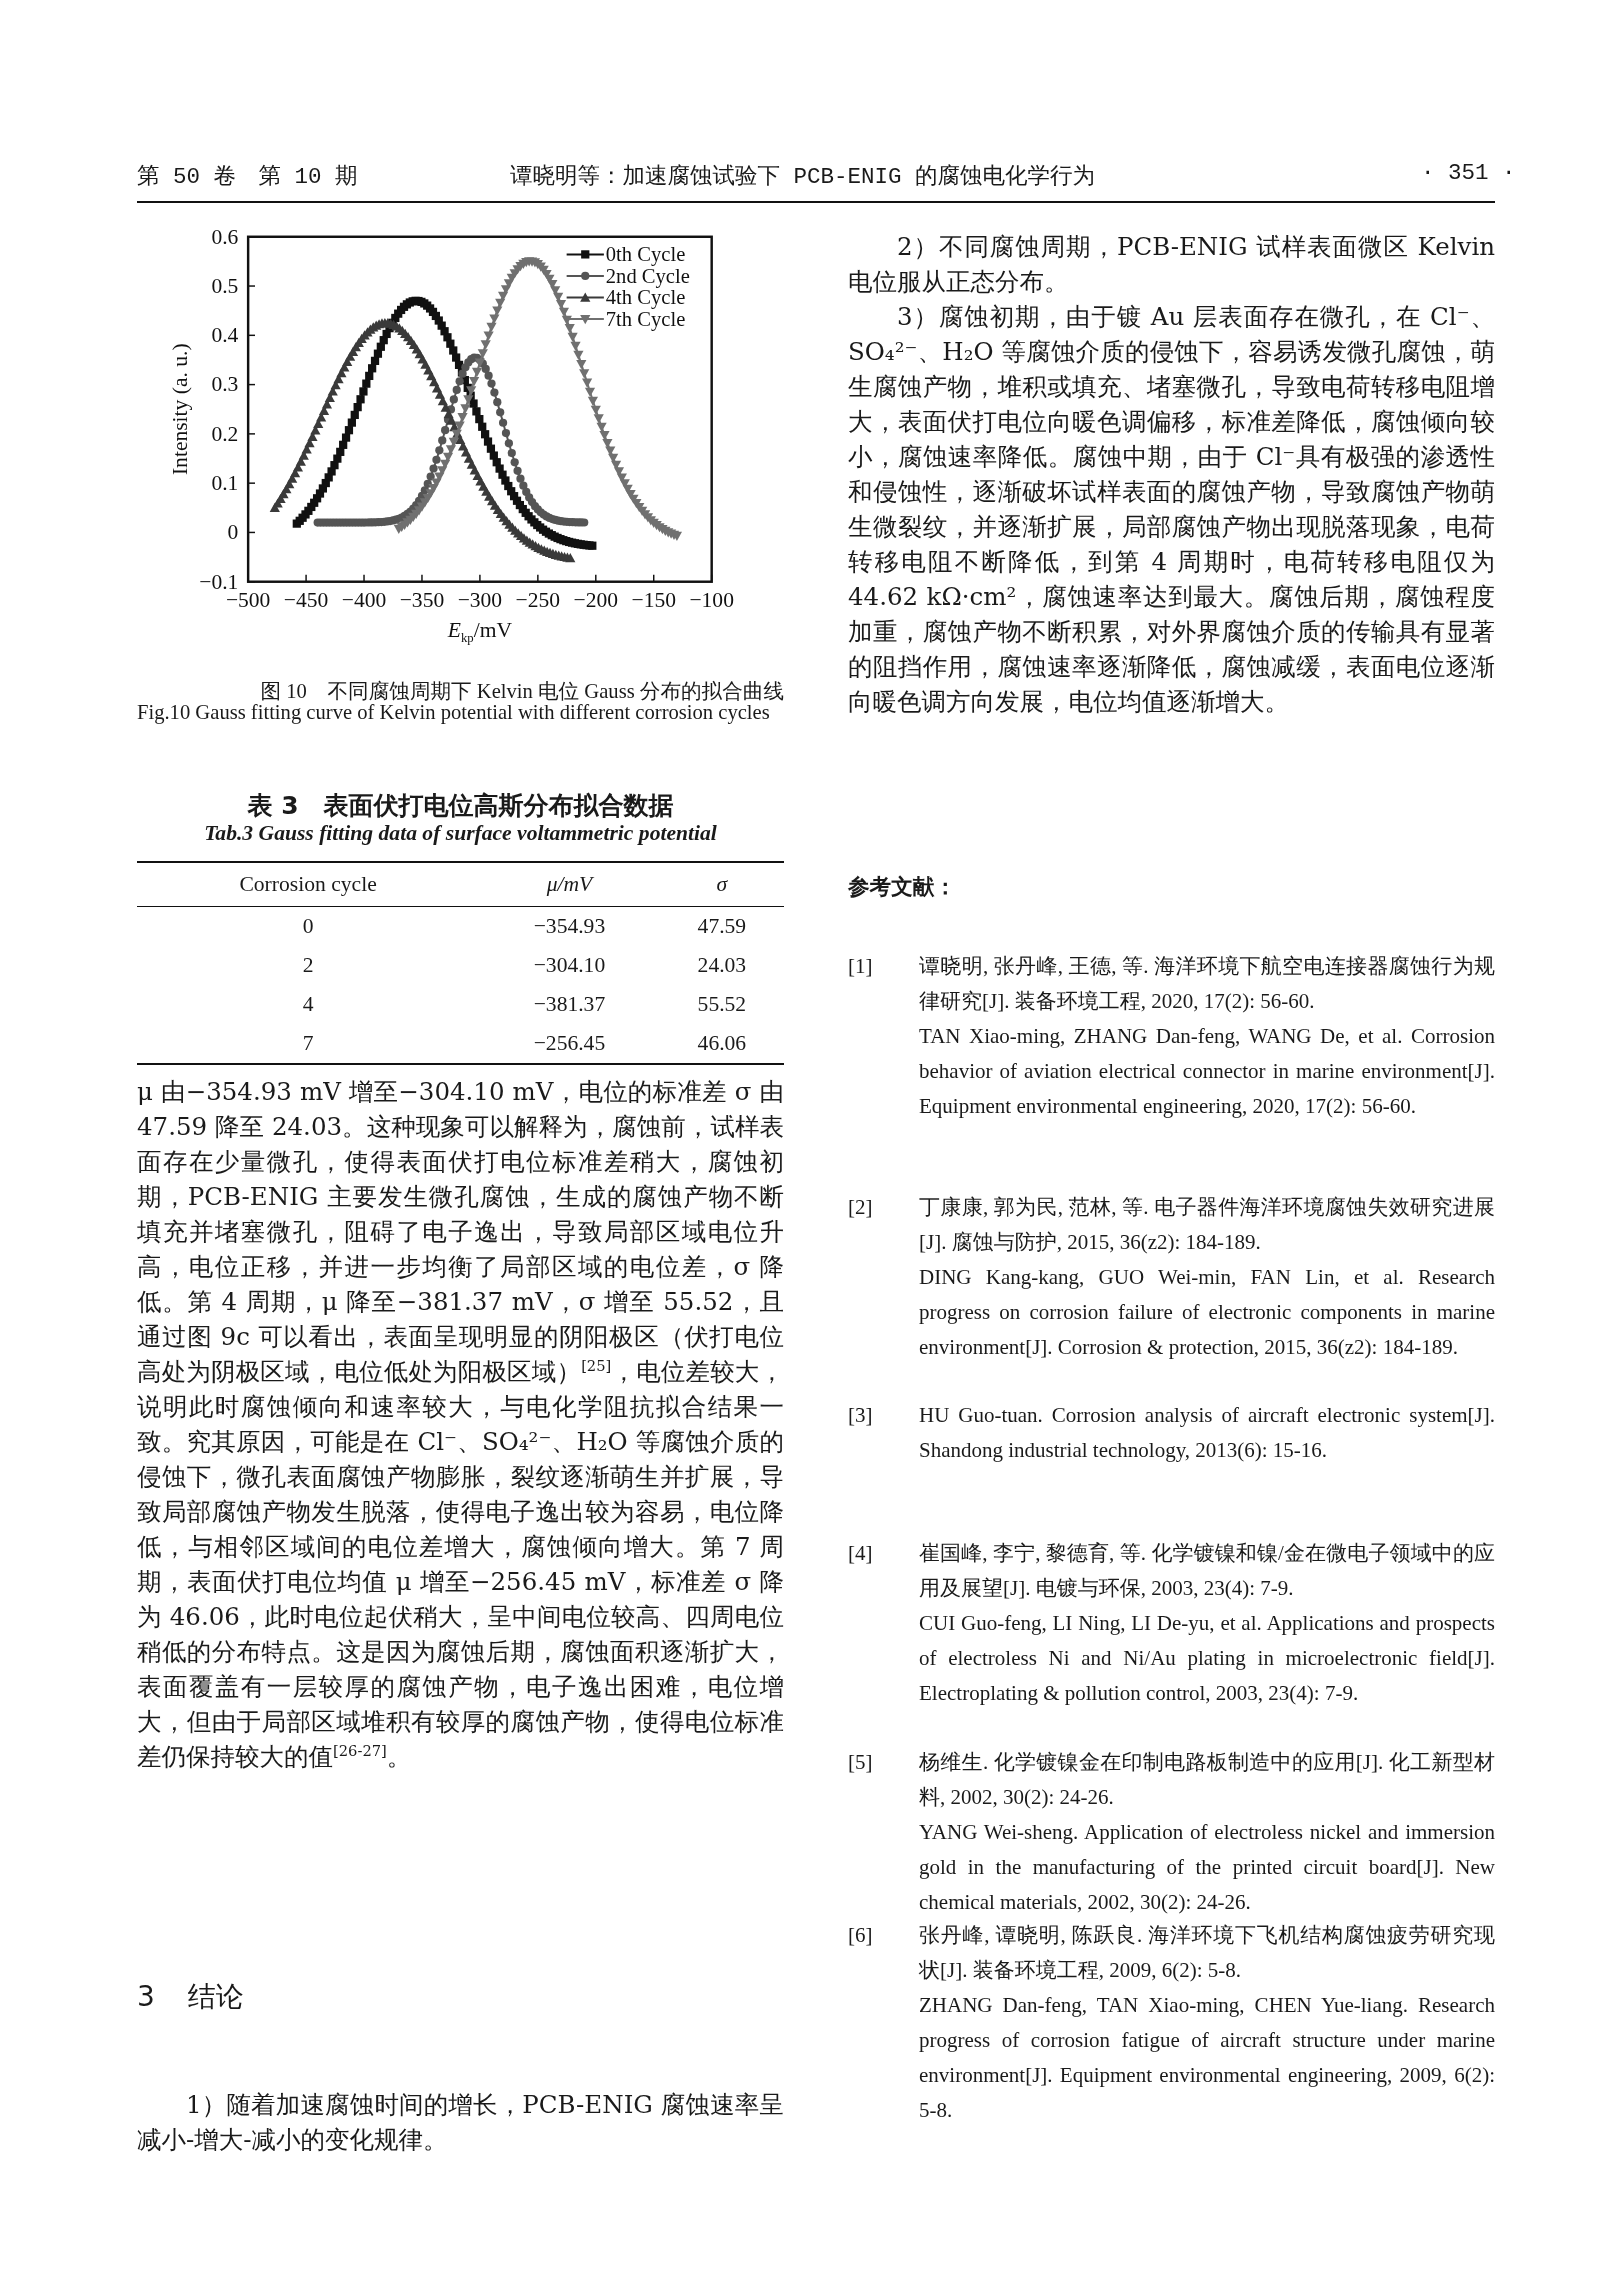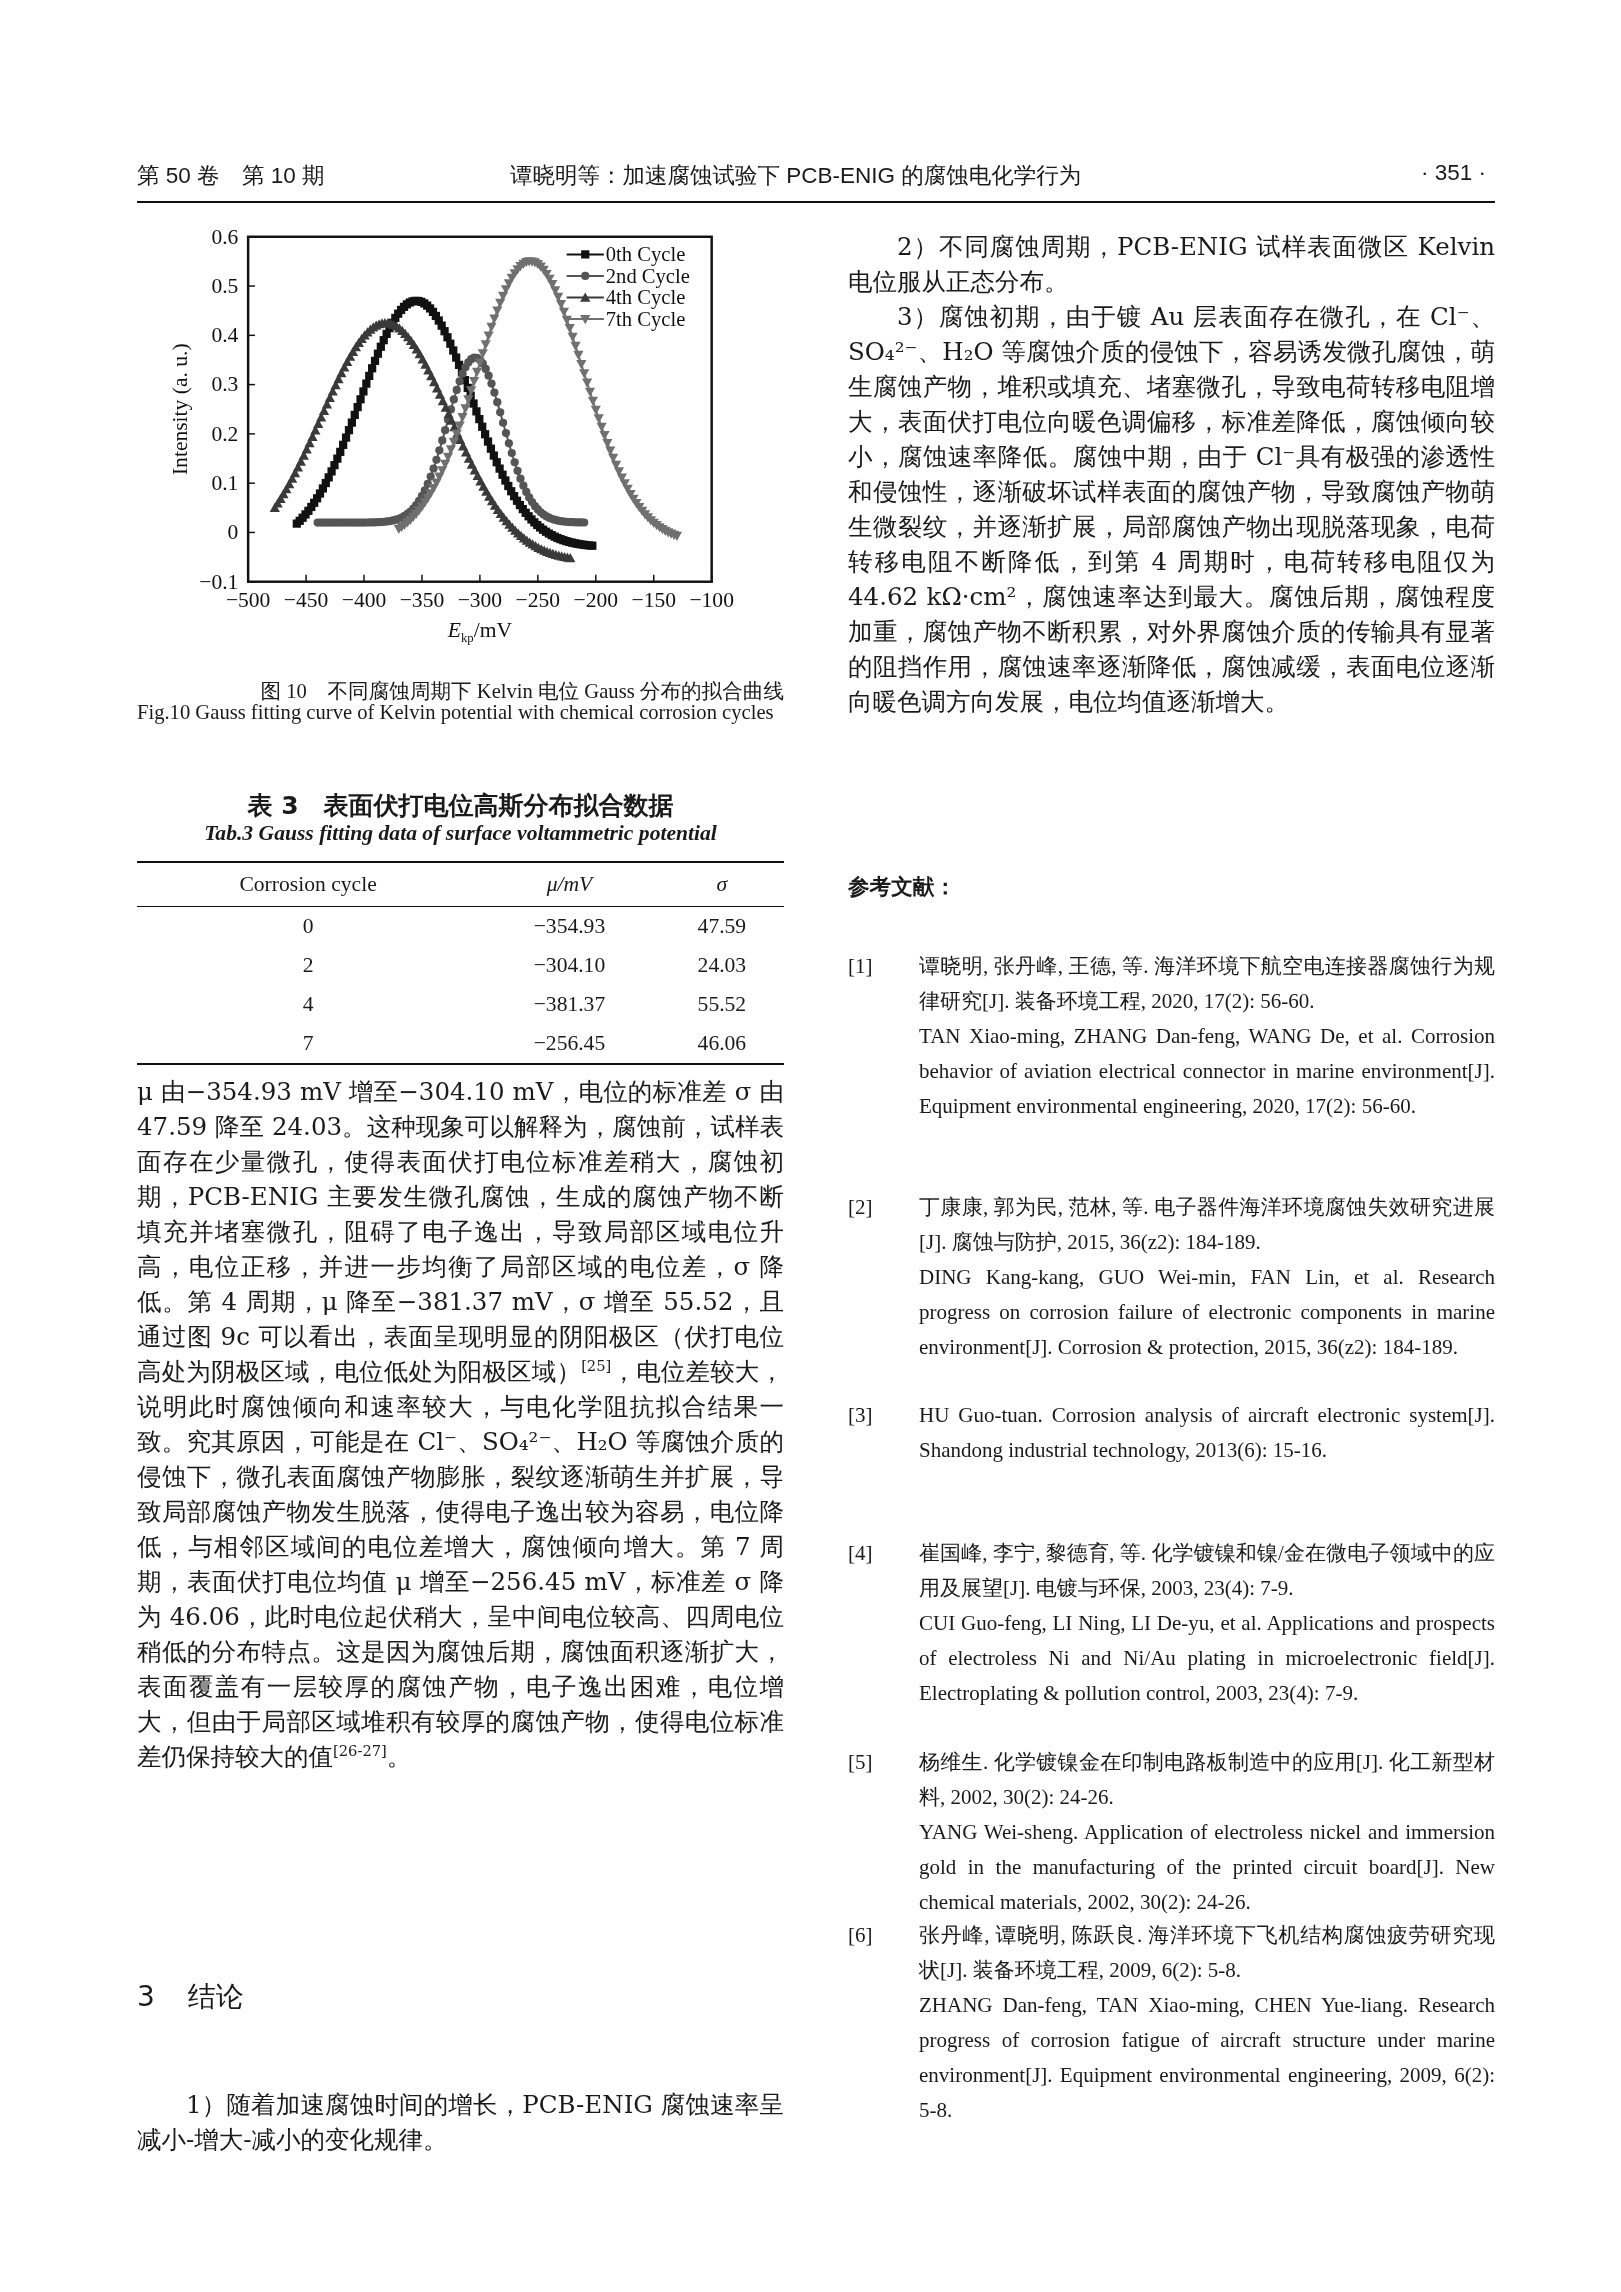--- a/index.html
+++ b/index.html
@@ -1,18 +1,18 @@
 <!DOCTYPE html>
 <html><head>
 <meta charset="utf-8">
 <style>
   html, body { margin:0; padding:0; background:#ffffff; }
   body { width:1621px; height:2293px; position:relative; overflow:hidden;
          font-family:"DejaVu Serif","Liberation Serif",serif; color:#1a1a1a; }
-  .hdr { position:absolute; top:160px; font-size:22.5px; letter-spacing:0; font-family:Liberation Sans, sans-serif; }
+  .hdr { position:absolute; top:160px; font-size:22.5px; letter-spacing:0; font-family:Liberation Mono, monospace; }
   .hdr-rule { position:absolute; left:137px; top:201px; width:1358px; height:2px; background:#111; }
   .col { position:absolute; }
   .para { font-size:24.5px; line-height:35px; text-align:justify; margin:0; }
   .para.indent { text-indent:2em; }
   .chart-box { position:absolute; left:157px; top:225px; width:588px; height:441px; }
   .caption { position:absolute; left:137px; width:647px; font-size:20.6px; line-height:27.4px; font-family:"Liberation Serif",serif; }
   .tab-title-cn { position:absolute; left:137px; width:647px; text-align:center; font-size:25px; font-weight:bold; font-family:"DejaVu Sans",sans-serif; }
   .tab-title-en { position:absolute; left:137px; width:647px; text-align:center; font-size:21.6px; font-weight:bold; font-family:"Liberation Serif",serif;font-style:italic; }
   table.data { position:absolute; left:137px; top:861px; width:647px; border-collapse:collapse; font-family:"Liberation Serif",serif; font-size:21.6px; }
   table.data th { font-weight:normal; height:41px; border-top:2.5px solid #111; border-bottom:1.5px solid #111; }
@@ -483,21 +483,21 @@
       <line x1="418" y1="74" x2="456" y2="74" stroke="#3a3a3a" stroke-width="2"></line>
       <polygon points="437,68.8 431.8,78.2 442.2,78.2" fill="#3a3a3a"></polygon>
       <text x="458" y="81" font-size="21" font-family="&quot;Liberation Serif&quot;, serif" fill="#111">4th Cycle</text>
       <line x1="418" y1="96" x2="456" y2="96" stroke="#707070" stroke-width="2"></line>
       <polygon points="437,101.2 431.8,91.8 442.2,91.8" fill="#707070"></polygon>
       <text x="458" y="103" font-size="21" font-family="&quot;Liberation Serif&quot;, serif" fill="#111">7th Cycle</text>
     </svg>
 </div>
 
 <div class="caption" style="top:678px;text-align:right;">图 10　不同腐蚀周期下 Kelvin 电位 Gauss 分布的拟合曲线</div>
-<div class="caption" style="top:699px;">Fig.10 Gauss fitting curve of Kelvin potential with chemical corrosion cycles</div>
+<div class="caption" style="top:699px;">Fig.10 Gauss fitting curve of Kelvin potential with different corrosion cycles</div>
 
 <div class="tab-title-cn" style="top:789px;">表 3　表面伏打电位高斯分布拟合数据</div>
 <div class="tab-title-en" style="top:821px;">Tab.3 Gauss fitting data of surface voltammetric potential</div>
 
 <table class="data">
   <thead>
     <tr>
       <th>Corrosion cycle</th>
       <th class="it">μ/mV</th>
       <th class="it">σ</th>

